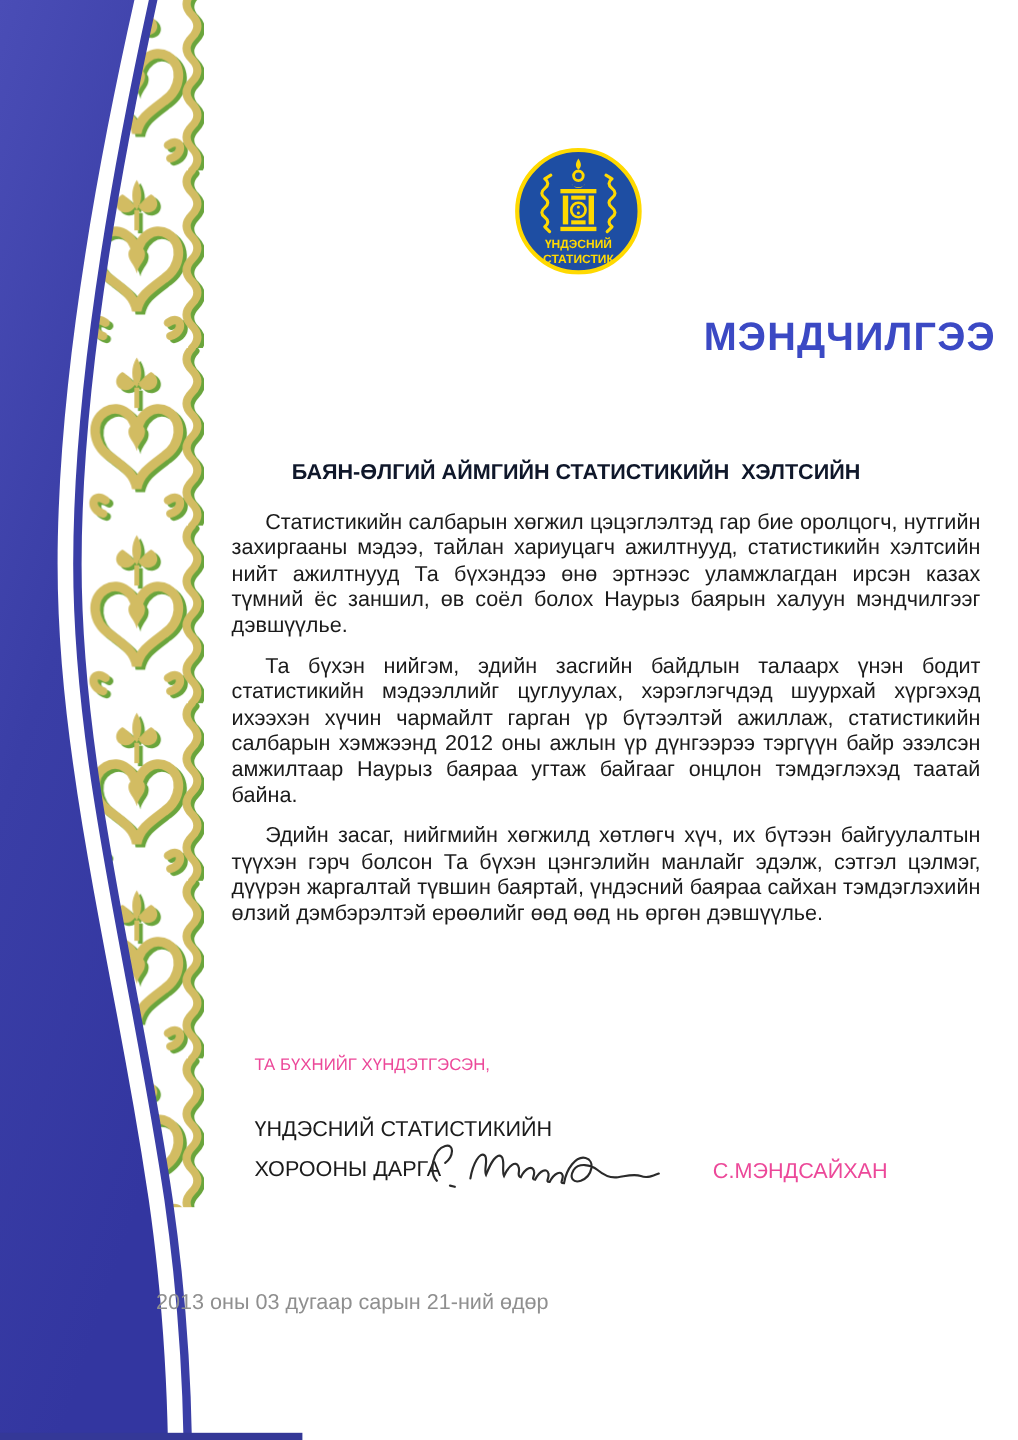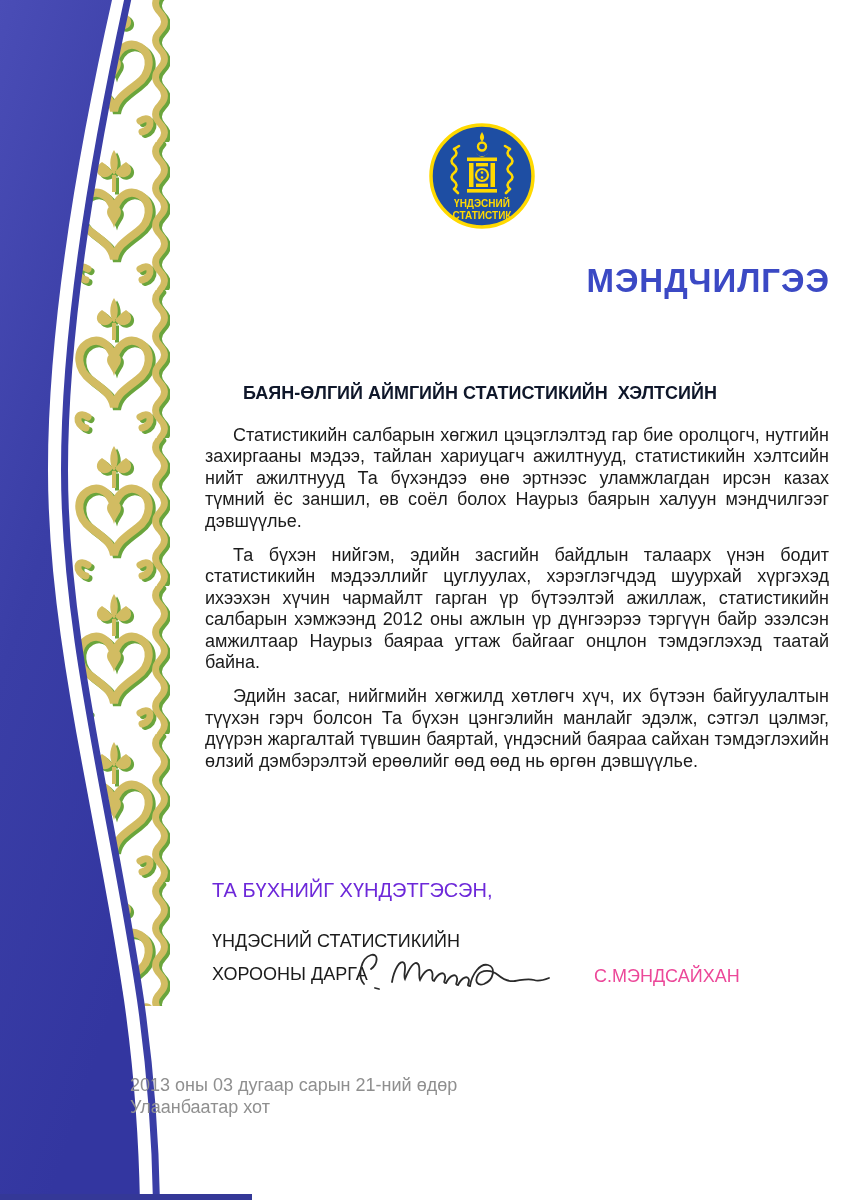--- a/index.html
+++ b/index.html
@@ -21,26 +21,26 @@
     text-align:right;
     font-size:33px;font-weight:bold;letter-spacing:1px;
     color:#3b49c4;
   }
   .recipient{
     position:absolute;left:130px;top:340px;width:700px;
     text-align:center;font-size:18px;font-weight:bold;line-height:21.5px;
     color:#0f172a;white-space:pre-wrap;
   }
   .bodytext{
-    position:absolute;left:205px;top:425px;width:624px;
+    position:absolute;left:193px;top:425px;width:624px;
     font-size:18px;line-height:21.4px;text-align:justify;color:#1b1b1b;
   }
   .bodytext p{margin:0 0 13px 0;text-indent:28px;}
 
-  .closing-salutation{position:absolute;left:212px;top:879px;font-size:20px;color:#6d28d9;}
+  .closing-salutation{position:absolute;left:212px;top:879px;font-size:14px;color:#ec4899;}
   .org-line{position:absolute;left:212px;top:931px;font-size:18px;color:#1b1b1b;}
   .signer-title{position:absolute;left:212px;top:964px;font-size:18px;color:#1b1b1b;}
   .signature{position:absolute;left:352px;top:944px;width:215px;height:58px;}
   .signer-name{position:absolute;left:594px;top:966px;font-size:18px;color:#ec4899;}
 
   .footer{
     position:absolute;left:130px;top:1074px;width:700px;
     font-size:18px;line-height:22px;color:#8f8f8f;
   }
 
@@ -144,16 +144,15 @@
            C98,31 104,29 105,34 C106,38 102,41 106,41 C110,33 116,31 117,36 C117,40 114,42 118,42
            C120,30 128,19 136,21 C144,23 142,36 132,40 C126,42 122,38 126,31 C130,25 140,26 146,31
            C152,36 157,38 163,37 C170,36 176,34 182,36 C187,38 192,36 197,34"></path>
     </svg>
   </div>
 
   <div class="signer-name">С.МЭНДСАЙХАН</div>
 
   <div class="footer">
     <div>2013 оны 03 дугаар сарын 21-ний өдөр</div>
-    <div>Улаанбаатар хот</div>
   </div>
 
 </div>
 
 </body></html>

